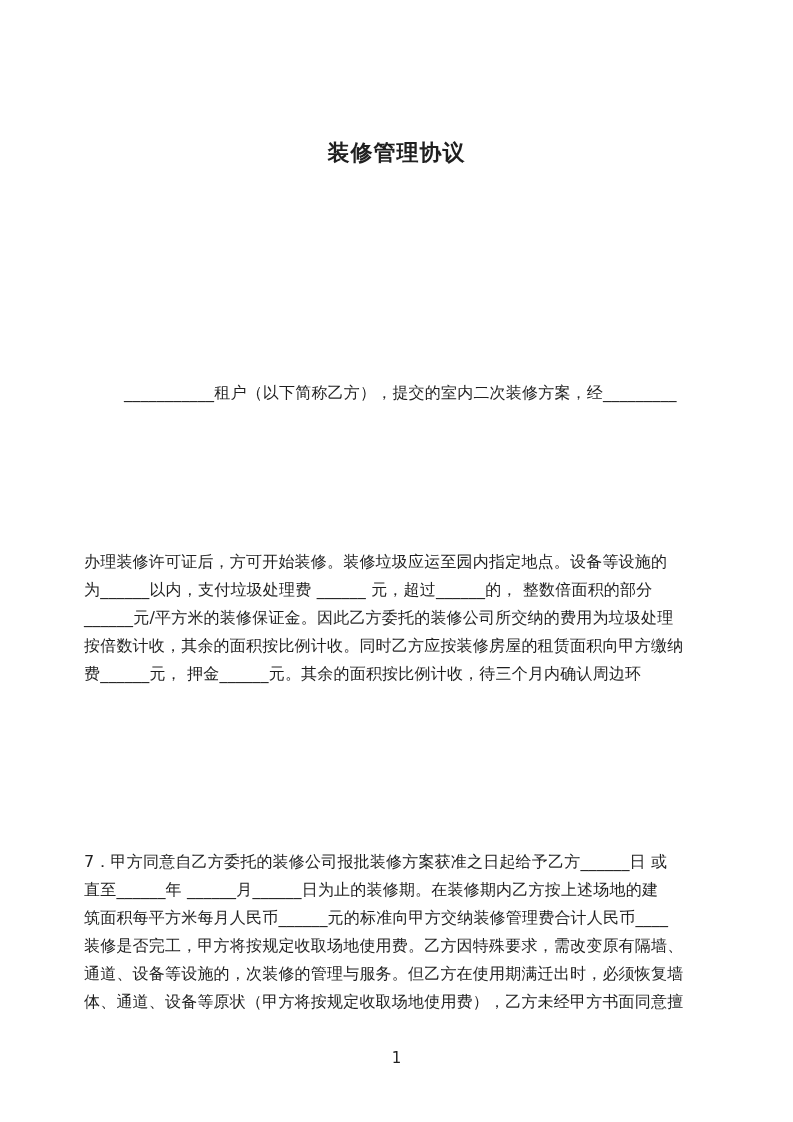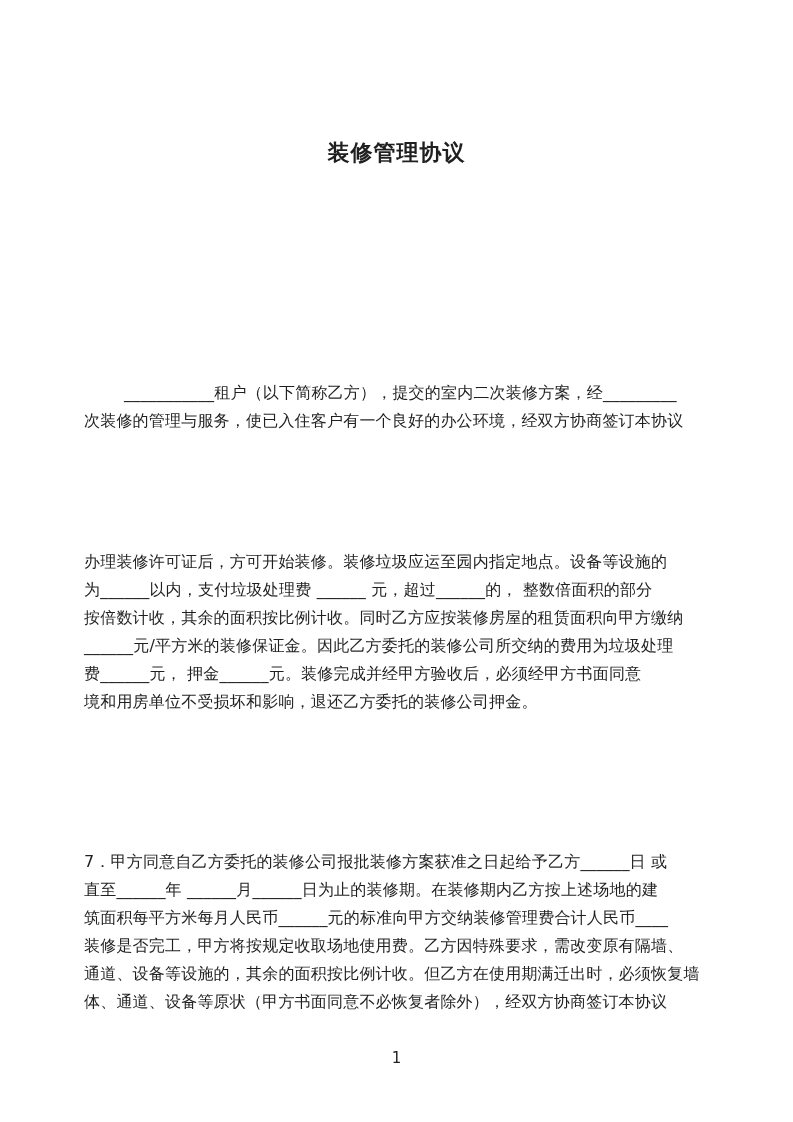--- a/index.html
+++ b/index.html
@@ -56,35 +56,33 @@
   }
 </style>
 </head>
 <body>
 
 <div class="page">
   <div class="doc-title">装修管理协议</div>
 
   <div class="para para-intro">
       <div class="line indent">___________租户（以下简称乙方），提交的室内二次装修方案，经_________</div>
-      <div class="line">次装修的管理与服务，使已入住客户有一个良好的办公环境，经双方协商签订本协议</div>
     </div>
 
   <div class="para para-clause-1">
       <div class="line">办理装修许可证后，方可开始装修。装修垃圾应运至园内指定地点。设备等设施的</div>
       <div class="line">为______以内，支付垃圾处理费 ______ 元，超过______的， 整数倍面积的部分</div>
+      <div class="line">______元/平方米的装修保证金。因此乙方委托的装修公司所交纳的费用为垃圾处理</div>
       <div class="line">按倍数计收，其余的面积按比例计收。同时乙方应按装修房屋的租赁面积向甲方缴纳</div>
-      <div class="line">______元/平方米的装修保证金。因此乙方委托的装修公司所交纳的费用为垃圾处理</div>
-      <div class="line">费______元， 押金______元。装修完成并经甲方验收后，必须经甲方书面同意</div>
-      <div class="line">境和用房单位不受损坏和影响，退还乙方委托的装修公司押金。</div>
+      <div class="line">费______元， 押金______元。其余的面积按比例计收，待三个月内确认周边环</div>
     </div>
 
   <div class="para para-clause-2">
       <div class="line">7．甲方同意自乙方委托的装修公司报批装修方案获准之日起给予乙方______日 或</div>
       <div class="line">直至______年 ______月______日为止的装修期。在装修期内乙方按上述场地的建</div>
       <div class="line">筑面积每平方米每月人民币______元的标准向甲方交纳装修管理费合计人民币____</div>
       <div class="line">装修是否完工，甲方将按规定收取场地使用费。乙方因特殊要求，需改变原有隔墙、</div>
-      <div class="line">通道、设备等设施的，其余的面积按比例计收。但乙方在使用期满迁出时，必须恢复墙</div>
-      <div class="line">体、通道、设备等原状（甲方书面同意不必恢复者除外），经双方协商签订本协议</div>
+      <div class="line">通道、设备等设施的，次装修的管理与服务。但乙方在使用期满迁出时，必须恢复墙</div>
+      <div class="line">体、通道、设备等原状（甲方将按规定收取场地使用费），乙方未经甲方书面同意擅</div>
     </div>
 
   <div class="page-number">1</div>
 </div>
 
 </body></html>

